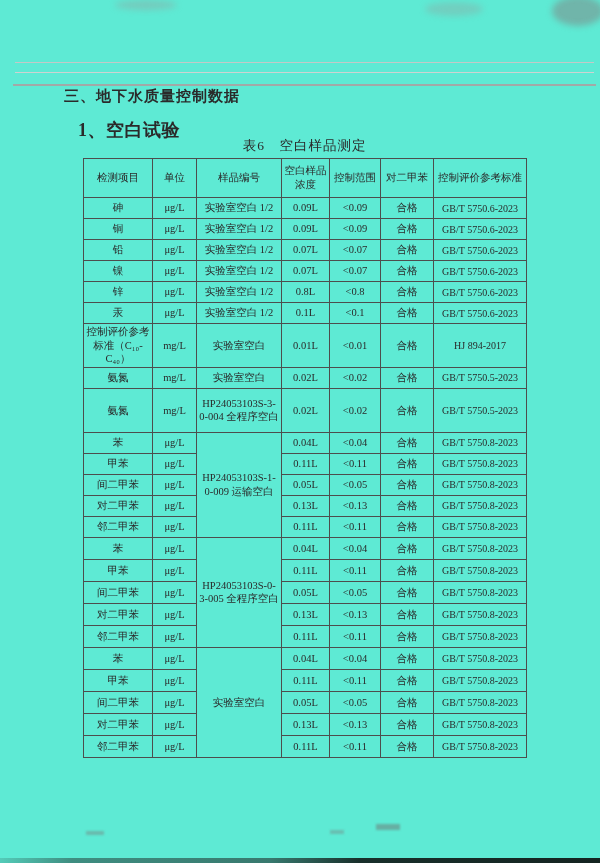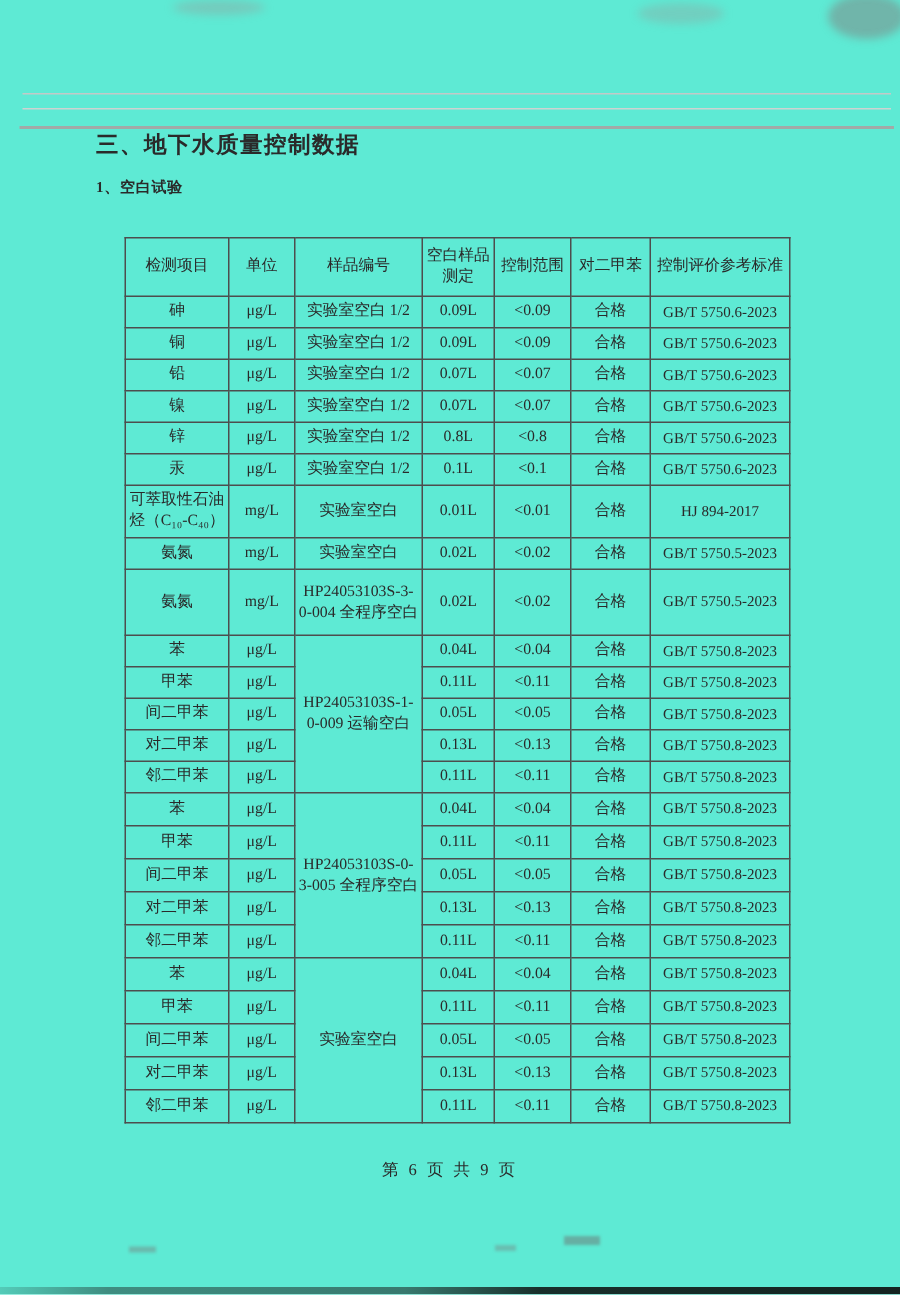--- a/index.html
+++ b/index.html
@@ -4,21 +4,21 @@
 <style>
   html,body { margin:0; padding:0; }
   .page {
     position:relative; width:600px; height:863px;
     background:#5eead4; overflow:hidden;
     font-family:Liberation Serif, serif;
     color:#2a2a2a;
   }
   
   .sec-heading { position:absolute; left:64px; top:87px; font-size:15px; font-weight:bold; letter-spacing:1px; }
-  .sub-heading { position:absolute; left:64px; top:118px; font-size:10px; font-weight:bold; letter-spacing:0.5px; }
+  .sub-heading { position:absolute; left:78px; top:118px; font-size:18px; font-weight:bold; letter-spacing:0.5px; }
   .table-caption { position:absolute; left:83px; width:443px; top:137px; text-align:center; font-size:13.5px; letter-spacing:1px; }
   
   table.blank-table {
     position:absolute; left:83px; top:158px; width:443px;
     border-collapse:collapse; table-layout:fixed;
   }
   .blank-table th, .blank-table td {
     border:1px solid #4d4d4d; text-align:center; vertical-align:middle;
     font-size:10.5px; font-weight:normal; padding:1px 2px; line-height:1.3;
     overflow:hidden; word-wrap:break-word;
@@ -64,37 +64,38 @@
   <div class="art line1"></div>
   <div class="art line2"></div>
   <div class="art line3"></div>
   <div class="art sm4"></div>
   <div class="art sm5"></div>
   <div class="art sm6"></div>
   <div class="art bottom-band"></div>
 
   <div class="sec-heading">三、地下水质量控制数据</div>
   <div class="sub-heading">1、空白试验</div>
+  <div class="table-caption">表6　空白样品测定</div>
 
   <table class="blank-table">
     <colgroup>
       <col style="width:69px">
         <col style="width:44px">
         <col style="width:85px">
       <col style="width:48px">
         <col style="width:51px">
         <col style="width:53px">
         <col style="width:93px">
     </colgroup>
     <thead>
       <tr>
         <th>检测项目</th>
         <th>单位</th>
         <th>样品编号</th>
-        <th class="th-conc">空白样品测定</th>
+        <th class="th-conc">空白样品浓度</th>
         <th>控制范围</th>
         <th>对二甲苯</th>
         <th>控制评价参考标准</th>
       </tr>
     </thead>
     <tbody>
       <tr class="rh">
         <td class="cell-item">砷</td>
         <td class="cell-unit">μg/L</td>
         <td class="cell-sample">实验室空白 1/2</td>
@@ -142,21 +143,21 @@
       <tr class="rh">
         <td class="cell-item">汞</td>
         <td class="cell-unit">μg/L</td>
         <td class="cell-sample">实验室空白 1/2</td>
         <td class="cell-conc">0.1L</td>
         <td class="cell-range">&lt;0.1</td>
         <td class="cell-eval">合格</td>
         <td class="cell-std">GB/T 5750.6-2023</td>
       </tr>
       <tr class="rh2">
-        <td class="cell-item">可萃取性石油烃（C₁₀-C₄₀）</td>
+        <td class="cell-item">控制评价参考标准（C₁₀-C₄₀）</td>
         <td class="cell-unit">mg/L</td>
         <td class="cell-sample">实验室空白</td>
         <td class="cell-conc">0.01L</td>
         <td class="cell-range">&lt;0.01</td>
         <td class="cell-eval">合格</td>
         <td class="cell-std">HJ 894-2017</td>
       </tr>
       <tr class="rh">
         <td class="cell-item">氨氮</td>
         <td class="cell-unit">mg/L</td>
@@ -294,15 +295,14 @@
         <td class="cell-item">邻二甲苯</td>
         <td class="cell-unit">μg/L</td>
         <td class="cell-conc">0.11L</td>
         <td class="cell-range">&lt;0.11</td>
         <td class="cell-eval">合格</td>
         <td class="cell-std">GB/T 5750.8-2023</td>
       </tr>
     </tbody>
   </table>
 
-  <div class="page-footer">第 6 页 共 9 页</div>
 
 </div>
 
 </body></html>

